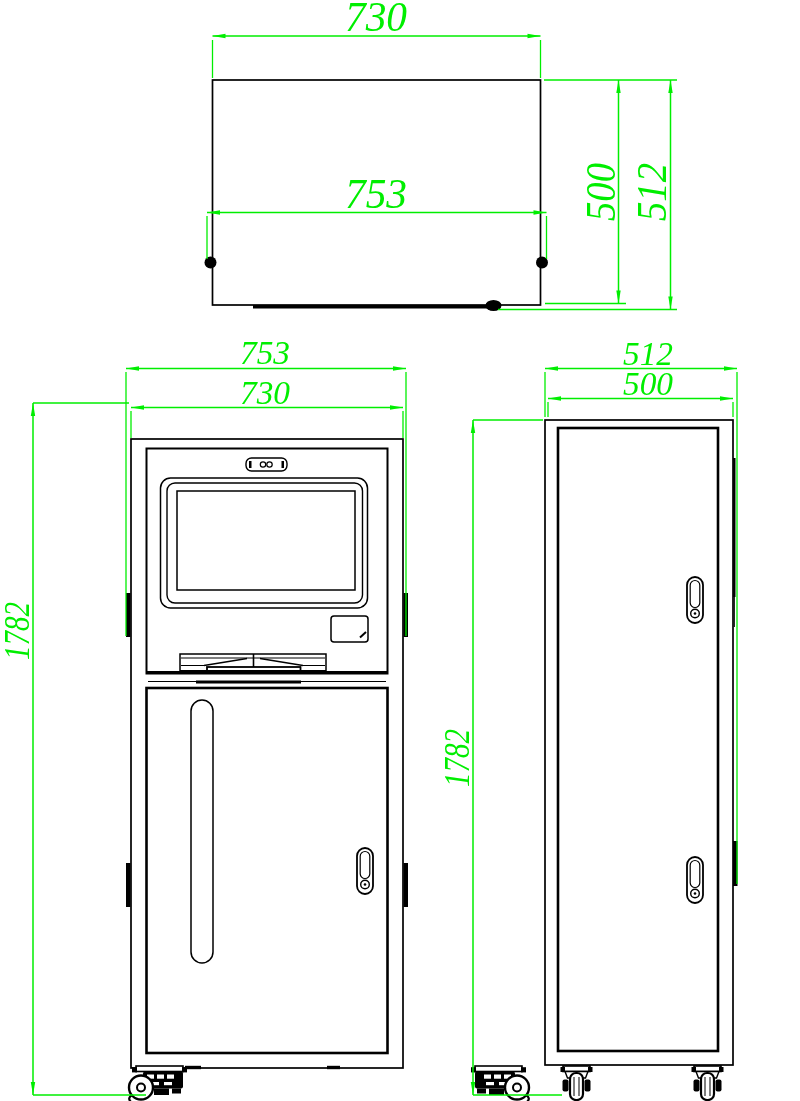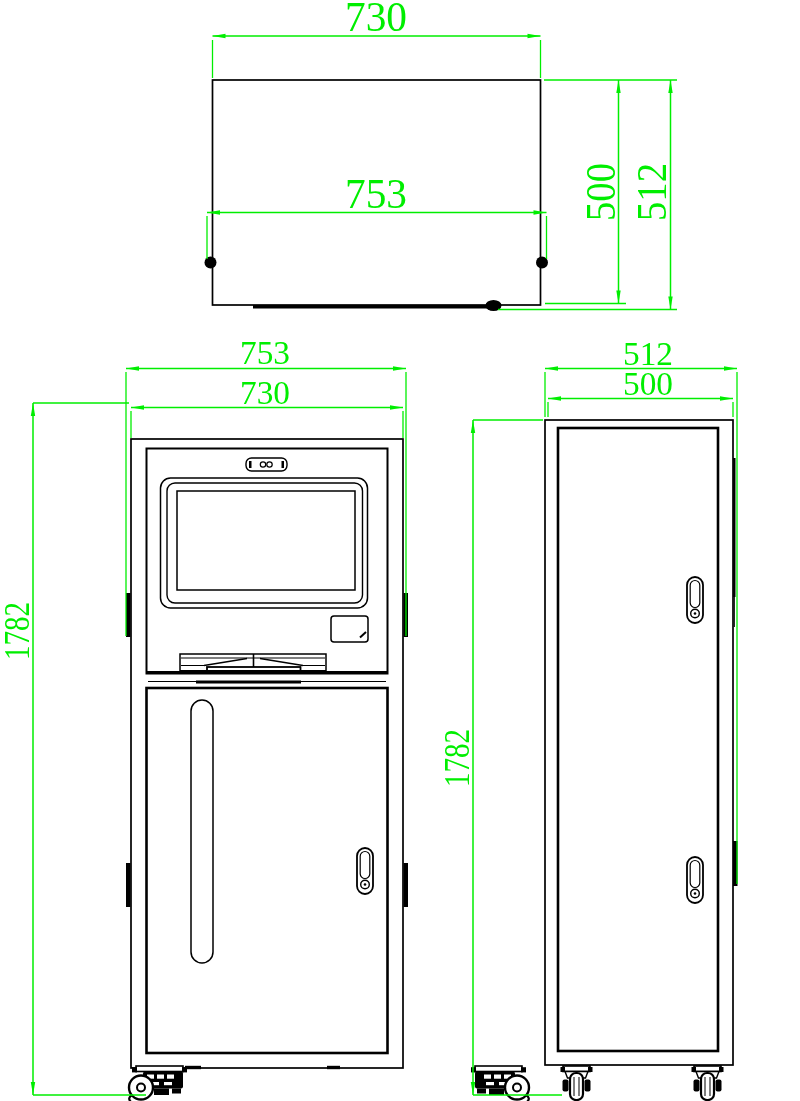--- a/index.html
+++ b/index.html
@@ -1,16 +1,16 @@
 <!DOCTYPE html>
 <html><head>
 <meta charset="utf-8">
 <style>
   html,body{margin:0;padding:0;background:#ffffff;}
-  .page{position:relative;width:800px;height:1101px;background:#fff;overflow:hidden;}
+  .page{position:relative;width:800px;height:1101px;background:#fff;overflow:hidden;font-style:italic;}
   svg{display:block;}
   .ln{stroke:#000;fill:none;}
   .wh{fill:#fff;stroke:#000;}
   .fl{fill:#000;stroke:none;}
   .dims{color:#00ee00;}
   .dims line{stroke:currentColor;fill:none;}
   .dims text{fill:currentColor;stroke:none;font-family:"Liberation Serif",serif;}
 </style>
 </head>
 <body>

